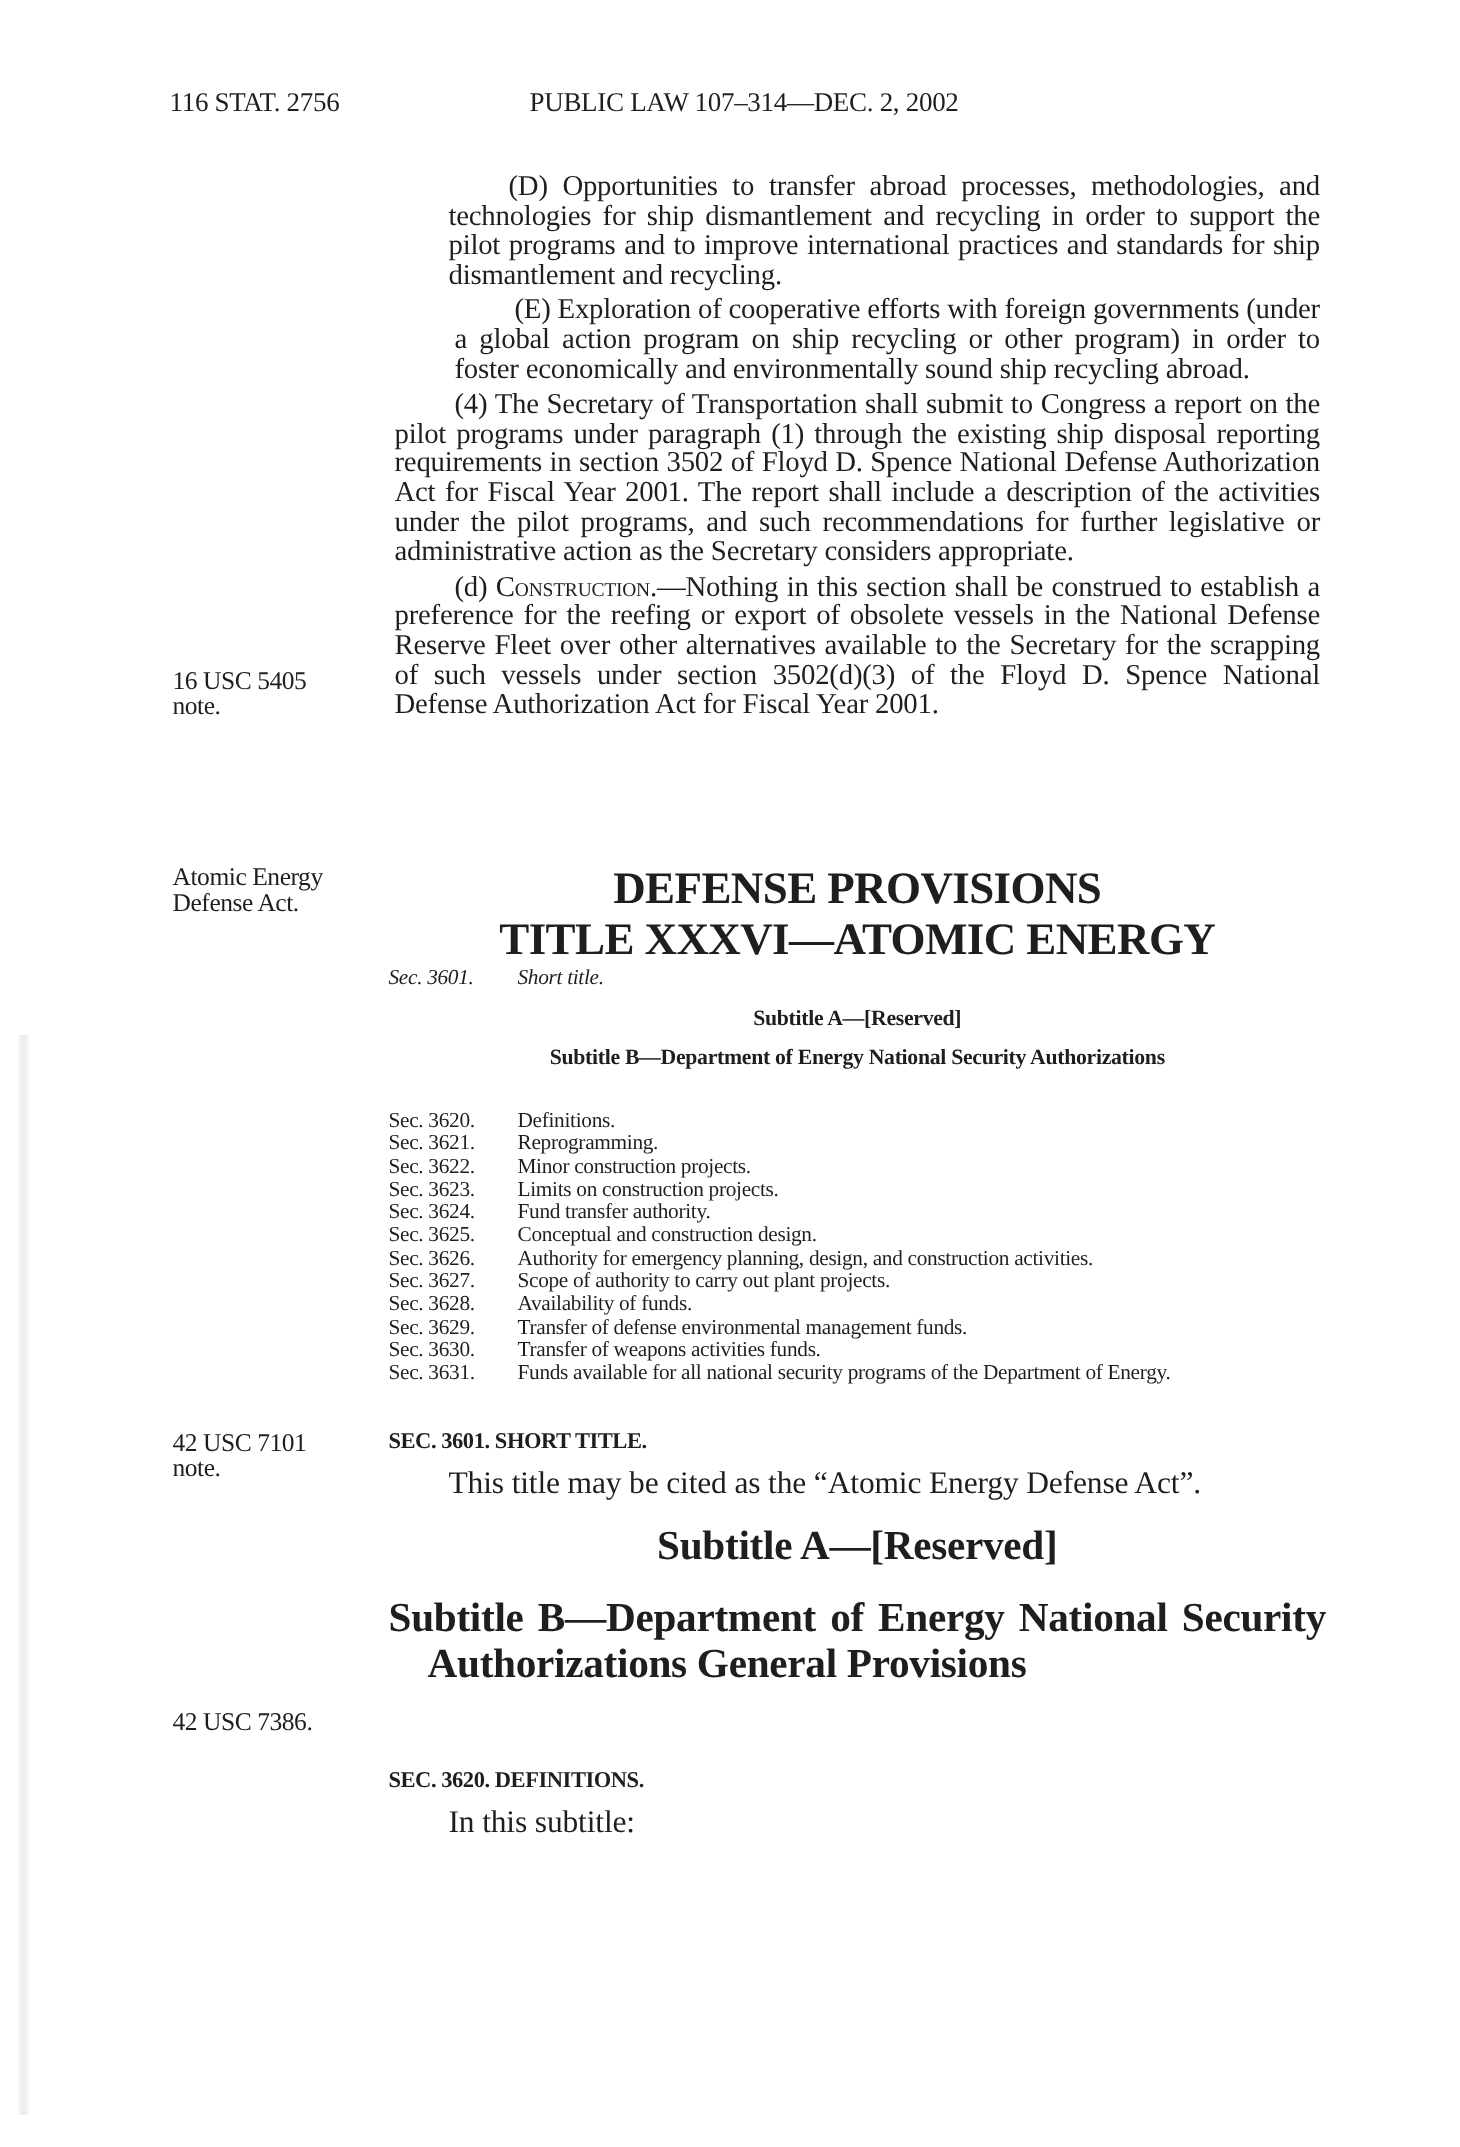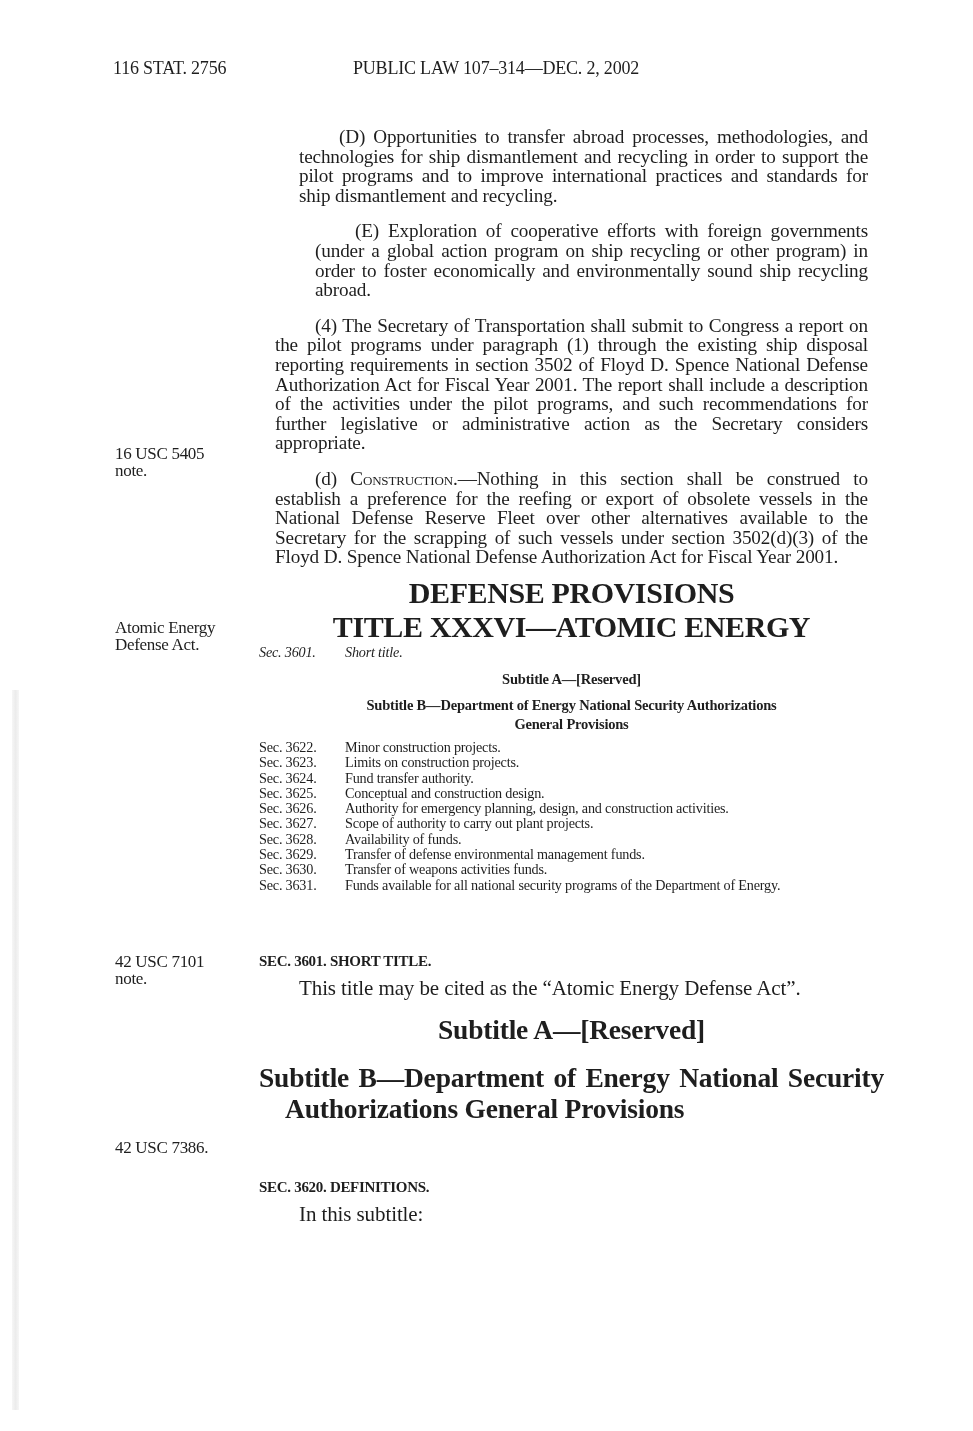--- a/index.html
+++ b/index.html
@@ -15,21 +15,21 @@
   .header {
     position: absolute; top: 58px; left: 113px; width: 780px; height: 30px;
     font-size: 18px; letter-spacing: -0.2px;
   }
   .header .stat { position: absolute; left: 0; top: 0; }
   .header .law { position: absolute; left: 240px; top: 0; }
 
   .body-col { position: absolute; left: 259px; width: 625px; }
   .para {
     font-size: 19.2px; line-height: 19.6px; text-align: justify;
-    margin: 16px; letter-spacing: -0.15px;
+    margin: 4px; letter-spacing: -0.15px;
   }
   .sub-para { padding-left: 40px; }
 
   .sc { font-variant: small-caps; }
 
   .margin-note {
     position: absolute; left: 115px; font-size: 17px; line-height: 17px;
     letter-spacing: -0.3px;
   }
 
@@ -80,21 +80,21 @@
   <p class="para" style="text-indent:40px;">
     <span>(4) The Secretary of Transportation shall submit to Congress a report on the pilot programs under paragraph (1) through the existing ship disposal reporting requirements in section 3502 of Floyd D. Spence National Defense Authorization Act for Fiscal Year 2001. The report shall include a description of the activities under the pilot programs, and such recommendations for further legislative or administrative action as the Secretary considers appropriate.</span>
   </p>
   <p class="para" style="text-indent:40px;"><span>(d) </span><span class="sc">Construction.</span><span>—Nothing in this section shall be construed to establish a preference for the reefing or export of obsolete vessels in the National Defense Reserve Fleet over other alternatives available to the Secretary for the scrapping of such vessels under section 3502(d)(3) of the Floyd D. Spence National Defense Authorization Act for Fiscal Year 2001.</span></p>
 </div>
 
 <div class="margin-note" style="top:445px;">
   <div>16 USC 5405</div>
   <div>note.</div>
 </div>
-<div class="margin-note" style="top:619px;">
+<div class="margin-note" style="top:576px;">
   <div>Atomic Energy</div>
   <div>Defense Act.</div>
 </div>
 <div class="margin-note" style="top:953px;">
   <div>42 USC 7101</div>
   <div>note.</div>
 </div>
 <div class="margin-note" style="top:1139px;">
   <div>42 USC 7386.</div>
 </div>
@@ -109,24 +109,31 @@
     <span class="num" style="flex-basis:86px;">Sec. 3601.</span>
     <span class="ttl">Short title.</span>
   </div>
 </div>
 
 <div class="subtitle-small" style="top:670px;">
   <div>Subtitle A—[Reserved]</div>
 </div>
 <div class="subtitle-small" style="top:696px;">
   <div>Subtitle B—Department of Energy National Security Authorizations</div>
-  <div>General Provisions</div>
 </div>
 
 <div class="toc-wrap" style="top:740px;" id="toc-list">
+    <div class="toc-item">
+      <span class="num">Sec. 3620.</span>
+      <span class="ttl">Definitions.</span>
+    </div>
+    <div class="toc-item">
+      <span class="num">Sec. 3621.</span>
+      <span class="ttl">Reprogramming.</span>
+    </div>
     <div class="toc-item">
       <span class="num">Sec. 3622.</span>
       <span class="ttl">Minor construction projects.</span>
     </div>
     <div class="toc-item">
       <span class="num">Sec. 3623.</span>
       <span class="ttl">Limits on construction projects.</span>
     </div>
     <div class="toc-item">
       <span class="num">Sec. 3624.</span>

